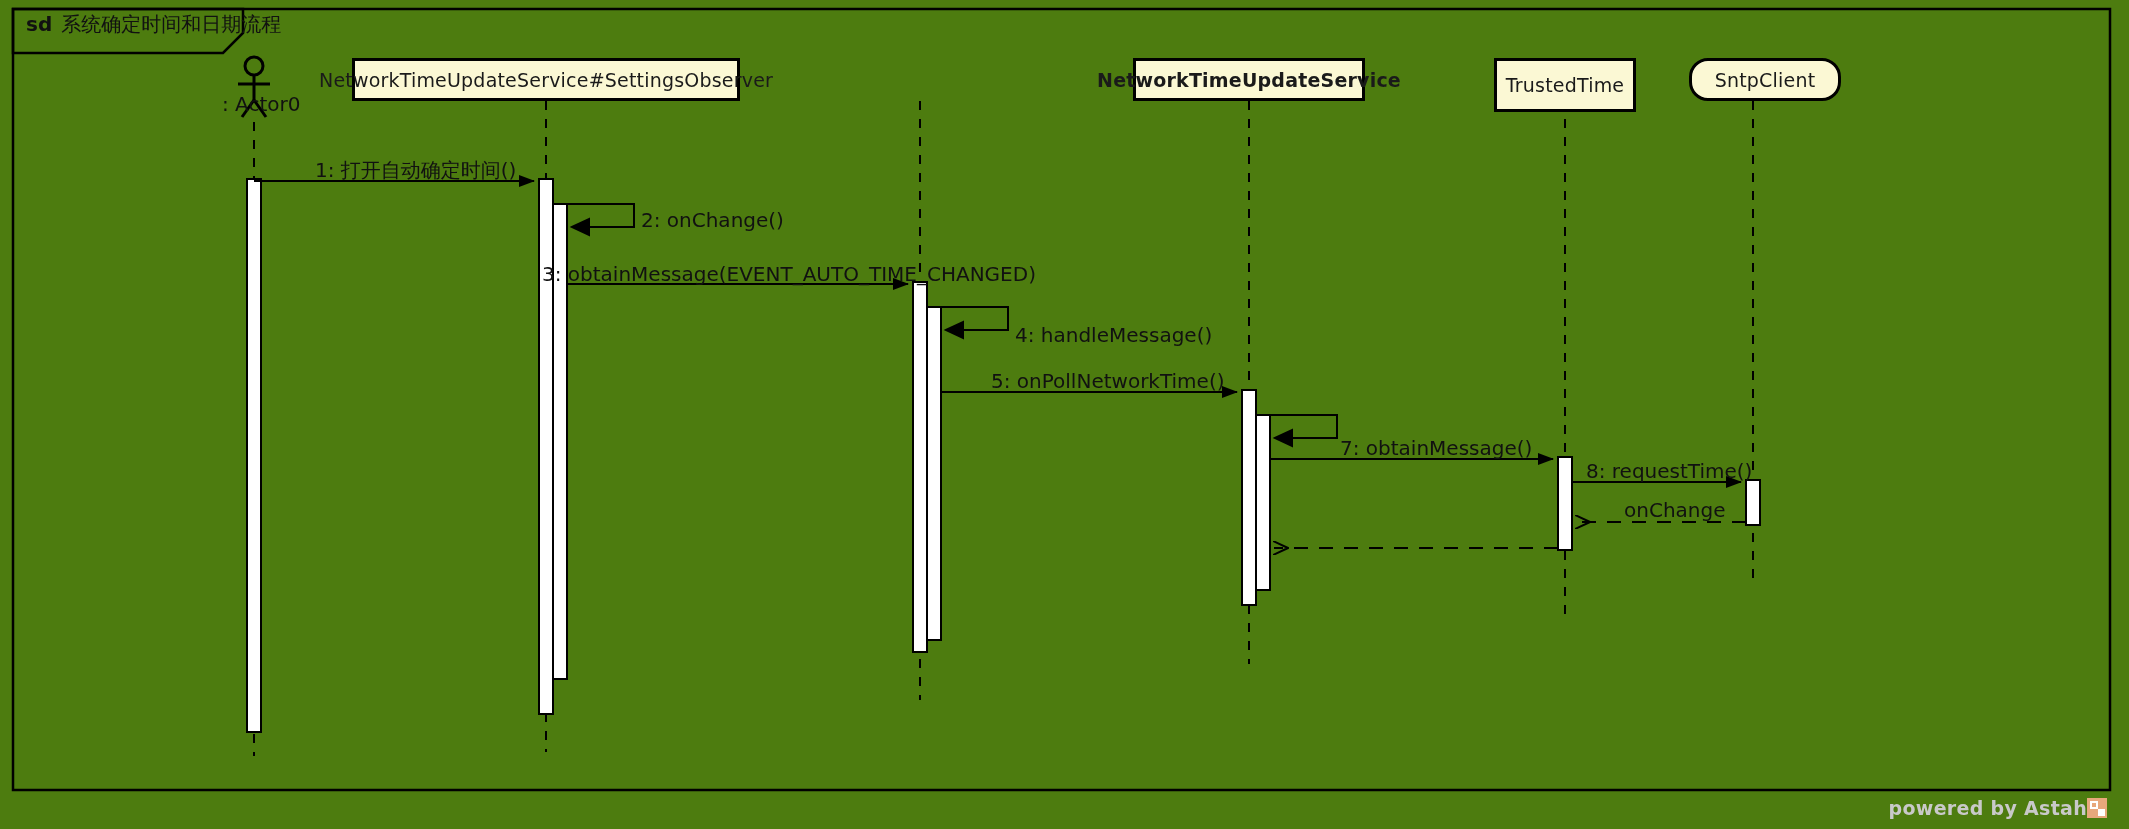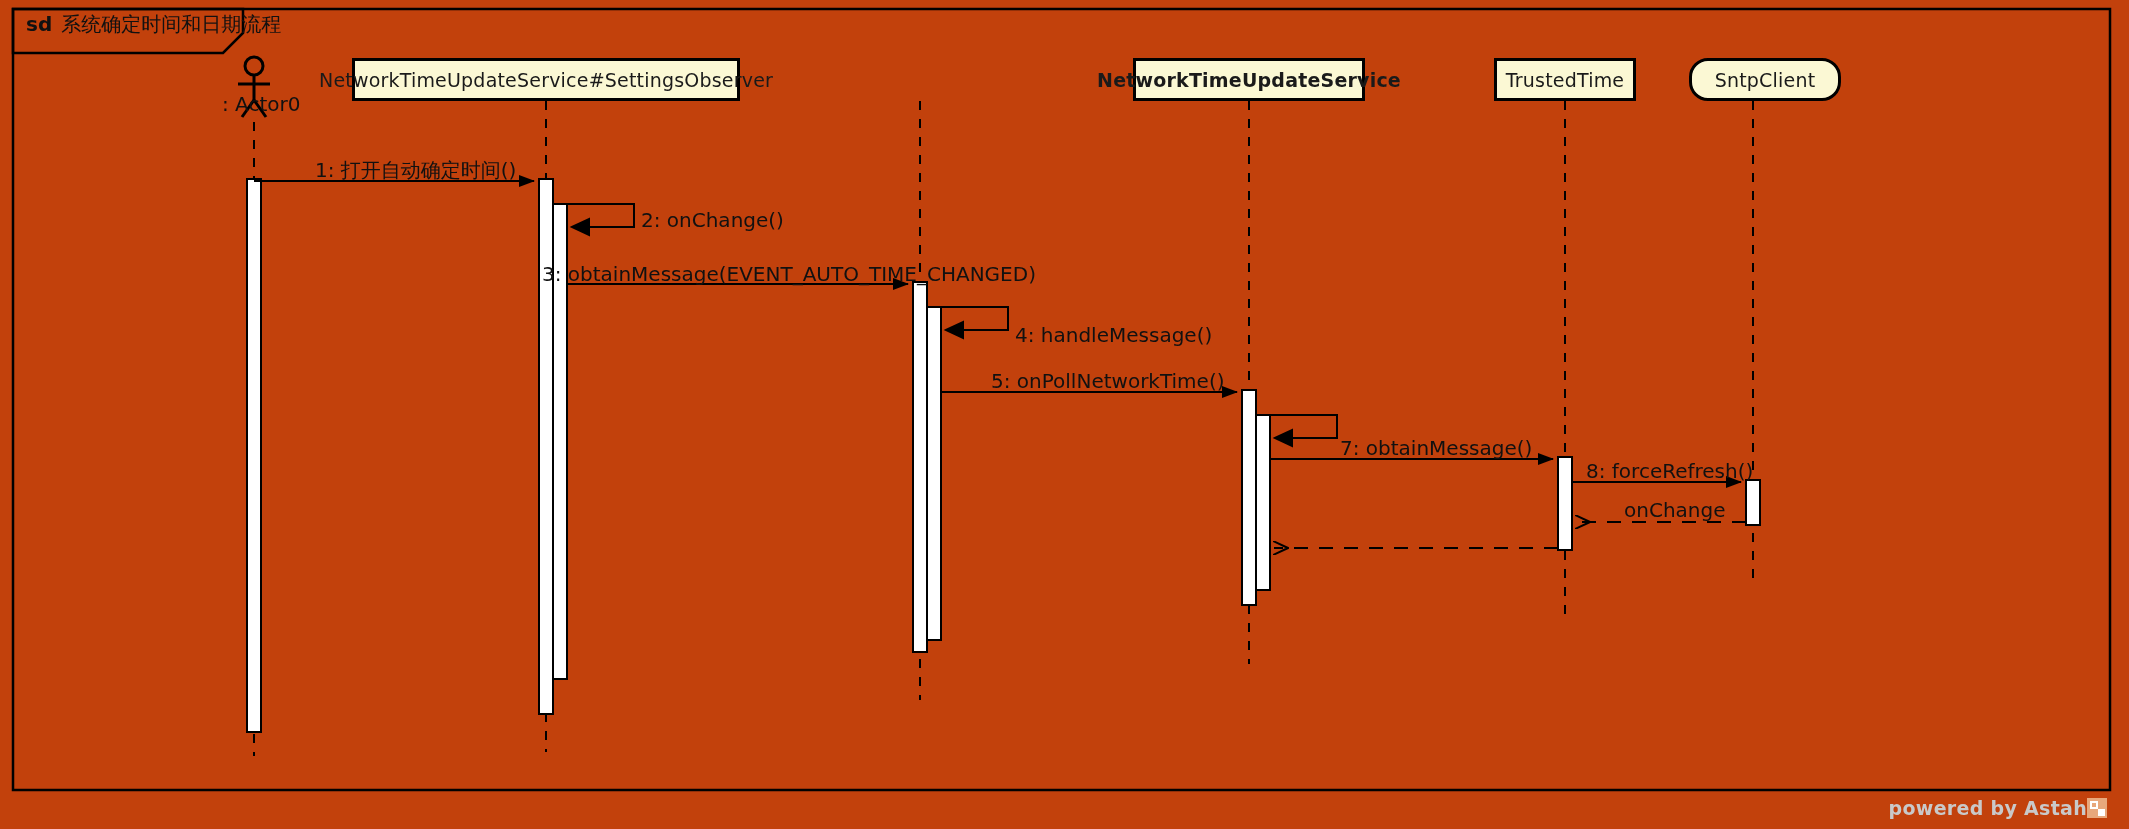--- a/index.html
+++ b/index.html
@@ -10,21 +10,21 @@
   body {
     width: 2129px;
     height: 829px;
     font-family: "DejaVu Sans", "Liberation Sans", sans-serif;
     overflow: hidden;
   }
   #canvas {
     position: relative;
     width: 2129px;
     height: 829px;
-    background: #c2410c;
+    background: #4d7c0f;
   }
   #diagram-svg {
     position: absolute;
     left: 0;
     top: 0;
   }
   .lifeline-head {
     position: absolute;
     background: #fbf8d4;
     border: 3px solid #000000;
@@ -184,34 +184,34 @@
   </div>
 
   <div class="actor-label" style="left:222px; top:92px;">: Actor0</div>
 
   <div class="lifeline-head" style="left:352px; top:58px; width:388px; height:43px;">
     <span>NetworkTimeUpdateService#SettingsObserver</span>
   </div>
   <div class="lifeline-head" style="left:1133px; top:58px; width:232px; height:43px;font-weight:bold;">
     <span>NetworkTimeUpdateService</span>
   </div>
-  <div class="lifeline-head" style="left:1494px; top:58px; width:142px; height:43px;">
+  <div class="lifeline-head" style="left:1494px; top:58px; width:142px; height:54px;">
     <span>TrustedTime</span>
   </div>
   <div class="lifeline-head" style="left:1689px; top:58px; width:152px; height:43px;border-radius:19px;">
     <span>SntpClient</span>
   </div>
 
   <div class="msg-label" style="left:315px; top:160px;">1: 打开自动确定时间()</div>
   <div class="msg-label" style="left:641px; top:210px;">2: onChange()</div>
   <div class="msg-label" style="left:542px; top:264px;">3: obtainMessage(EVENT_AUTO_TIME_CHANGED)</div>
   <div class="msg-label" style="left:1015px; top:319px;margin-top:6px;">4: handleMessage()</div>
   <div class="msg-label" style="left:991px; top:371px;">5: onPollNetworkTime()</div>
   <div class="msg-label" style="left:1340px; top:438px;">7: obtainMessage()</div>
-  <div class="msg-label" style="left:1586px; top:461px;">8: forceRefresh()</div>
+  <div class="msg-label" style="left:1586px; top:461px;">8: requestTime()</div>
   <div class="msg-label" style="left:1624px; top:500px;">onChange</div>
 
   <div class="watermark">
     <span>powered by Astah</span>
     <span class="wm-logo"></span>
   </div>
 
 </div>
 
 </body></html>

